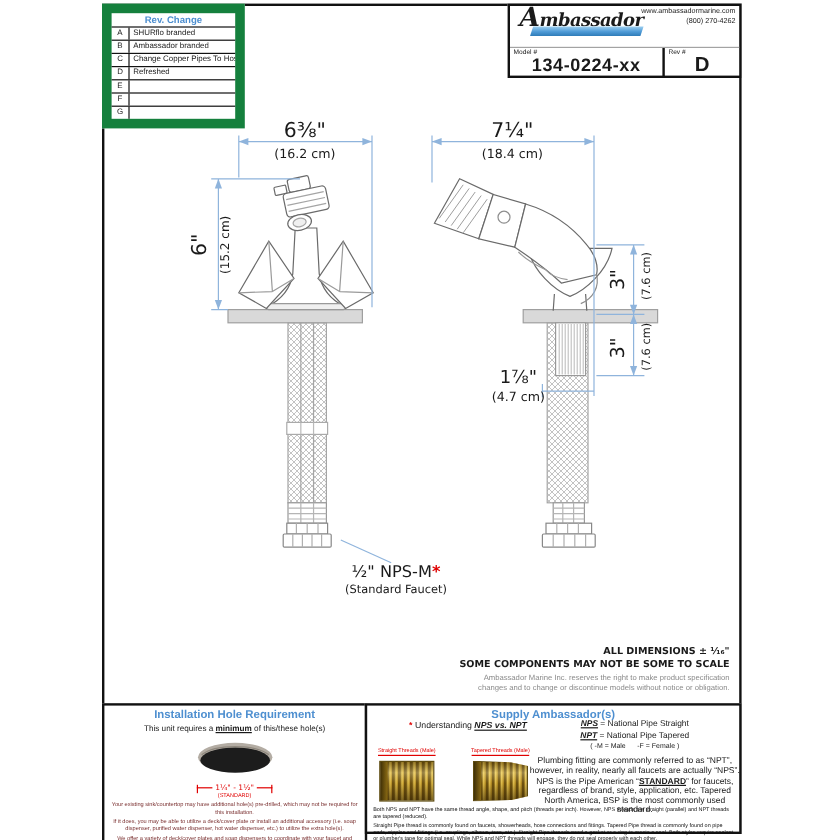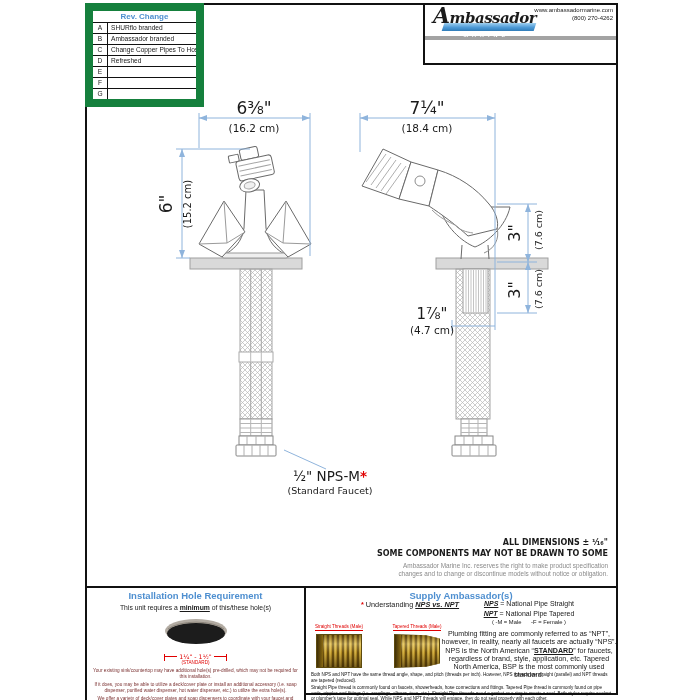--- a/index.html
+++ b/index.html
@@ -13,21 +13,21 @@
             box-sizing:border-box;background:#fff;}
   .revhead{height:11px;border-bottom:1px solid #111;color:#4e8fd0;font-weight:bold;
            font-size:8px;text-align:center;line-height:11px;}
   .revrow{display:flex;height:10px;border-bottom:1px solid #111;font-size:6.6px;line-height:10px;}
   .revrow:last-child{border-bottom:none;}
   .revletter{width:14px;border-right:1px solid #111;text-align:center;flex:0 0 14px;}
   .revchange{padding-left:3px;white-space:nowrap;overflow:hidden;}
   
   .hdrbox{position:absolute;left:423px;top:3px;width:195px;height:62px;border:2px solid #111;
           box-sizing:border-box;background:#fff;}
-  .hdrtop{position:relative;height:35px;border-bottom:4px solid #a3a3a3;box-sizing:border-box;}
+  .hdrtop{position:relative;height:35px;border-bottom:1px solid #a3a3a3;box-sizing:border-box;}
   .contact{position:absolute;right:3px;top:2px;text-align:right;font-size:6px;line-height:7.5px;color:#222;}
   .logo{position:absolute;left:8px;top:3px;}
   .logotext{font-family:"DejaVu Serif",serif;font-style:italic;font-weight:bold;
             font-size:15px;line-height:15px;letter-spacing:-0.5px;}
   .logotext .bigA{font-size:22px;}
   .logoband{position:relative;margin-top:-3px;margin-left:10px;width:92px;height:8px;
             transform:skewX(-18deg);background:linear-gradient(180deg,#9fd0f0 0%,#4e9ad6 55%,#2f7cb8 100%);
             text-align:center;}
   .logoband span{display:inline-block;transform:skewX(18deg);color:#fff;font-size:5.5px;
                  letter-spacing:4px;line-height:8px;font-weight:bold;font-style:normal;}
@@ -50,21 +50,21 @@
   .holesvg{display:block;margin:4px auto 0 auto;}
   .reddim{display:flex;align-items:center;justify-content:center;margin-top:2px;color:#e00000;
           font-size:6.3px;font-family:"DejaVu Sans",sans-serif;}
   .dimbar{width:13px;height:0;border-top:1px solid #e00000;position:relative;margin:0 2px;}
   .dimbar.l::before{content:"";position:absolute;left:0;top:-3.5px;height:7px;border-left:1px solid #e00000;}
   .dimbar.r::after{content:"";position:absolute;right:0;top:-3.5px;height:7px;border-left:1px solid #e00000;}
   .standard{text-align:center;color:#e00000;font-size:4.6px;margin-top:0px;}
   .holenotes{margin-top:3px;padding:0 6px;color:#7a3030;font-size:4.7px;line-height:6.1px;text-align:center;}
   .holenotes p{margin:0 0 2px 0;}
   
-  .understand{position:absolute;left:0px;top:12px;width:168px;text-align:center;font-size:7.3px;padding-left:20px;}
+  .understand{position:absolute;left:0px;top:12px;width:168px;text-align:center;font-size:7.3px;}
   .understand .star{color:#e00000;font-weight:bold;}
   .understand .em{font-weight:bold;font-style:italic;text-decoration:underline;}
   .threadwrap{position:absolute;width:78px;text-align:center;}
   .threadlabel{display:inline-block;color:#e00000;font-size:4.6px;border-bottom:0.5px solid #e00000;
                padding-bottom:0.5px;white-space:nowrap;}
   .thread{position:relative;margin:2px auto 0 auto;width:46px;height:34px;
           background:
             linear-gradient(180deg,rgba(60,40,0,.45) 0%,rgba(255,245,190,.30) 28%,rgba(120,85,10,.12) 55%,rgba(40,25,0,.55) 100%),
             repeating-linear-gradient(90deg,#6e5210 0px,#6e5210 1.5px,#f2cf56 3px,#a87f18 5px);
           border:1px solid #5d4a0e;box-sizing:border-box;}
@@ -126,20 +126,30 @@
     <div class="hdrtop">
       <div class="contact">
         <div>www.ambassadormarine.com</div>
         <div>(800) 270-4262</div>
       </div>
       <div class="logo">
         <div class="logotext"><span class="bigA">A</span><span>mbassador</span></div>
         <div class="logoband"><span>MARINE</span></div>
       </div>
     </div>
+    <div class="hdrbot">
+      <div class="modelcell">
+        <div class="celllabel">Model #</div>
+        <div class="modelval">134-0224-xx</div>
+      </div>
+      <div class="revcell">
+        <div class="celllabel">Rev #</div>
+        <div class="revval">D</div>
+      </div>
+    </div>
   </div>
 
   <svg class="abs" style="left:0;top:0;" width="700" height="700" viewBox="0 0 700 700">
     <defs>
       <pattern id="braid" patternUnits="userSpaceOnUse" width="5" height="5">
         <path d="M0,5 L5,0 M0,0 L5,5" stroke="#b8b8b8" stroke-width="0.7" fill="none"></path>
       </pattern>
     </defs>
 
     <g stroke="#6a6a6a" fill="#ffffff" stroke-width="1">
@@ -250,21 +260,21 @@
     <text class="dt" transform="translate(520,290) rotate(-90)" font-size="16" text-anchor="middle">3"</text>
     <text class="dt" transform="translate(542,289) rotate(-90)" font-size="9.5" text-anchor="middle">(7.6 cm)</text>
     <text class="dt" x="432" y="319" font-size="15" text-anchor="middle">1⅞"</text>
     <text class="dt" x="432" y="334" font-size="10.5" text-anchor="middle">(4.7 cm)</text>
     <text class="dt" x="330" y="481" font-size="13.5" text-anchor="middle"><tspan>½" NPS-M</tspan><tspan fill="#e00000" font-weight="bold">*</tspan></text>
     <text class="dt" x="330" y="494" font-size="9.5" text-anchor="middle" fill="#333">(Standard Faucet)</text>
   </svg>
 
   <div class="notes">
     <div class="b">ALL DIMENSIONS ± ¹⁄₁₆"</div>
-    <div class="b">SOME COMPONENTS MAY NOT BE DRAWN TO SOME</div>
+    <div class="b">SOME COMPONENTS MAY NOT BE SOME TO SCALE</div>
     <div class="g" style="margin-top:3px;">Ambassador Marine Inc. reserves the right to make product specification</div>
     <div class="g">changes and to change or discontinue models without notice or obligation.</div>
   </div>
 
   <div class="bbox" style="left:85px;top:586px;width:221px;height:133px;">
     <div class="btitle">Installation Hole Requirement</div>
     <div class="reqline"><span>This unit requires a </span><span class="em">minimum</span><span> of this/these hole(s)</span></div>
     <svg class="holesvg" width="80" height="36" viewBox="0 0 80 36">
       <ellipse cx="40" cy="16" rx="31" ry="12" fill="#b3aca3"></ellipse>
       <ellipse cx="40" cy="18.5" rx="29" ry="10.5" fill="#1c1c1c"></ellipse>
@@ -295,21 +305,21 @@
       <span class="threadlabel">Tapered Threads (Male)</span>
       <div class="thread tapered"></div>
     </div>
 
     <div class="defs">
       <div class="defline"><span class="term">NPS</span><span> = National Pipe Straight</span></div>
       <div class="defline"><span class="term">NPT</span><span> = National Pipe Tapered</span></div>
       <div class="gender">( -M = Male      -F = Female )</div>
     </div>
 
-    <div class="suppara"><span>Plumbing fitting are commonly referred to as “NPT”, however, in reality, nearly all faucets are actually “NPS”. NPS is the North American “</span><span class="em">STANDARD</span><span>” for faucets, regardless of brand, style, application, etc.  Tapered North America, BSP is the most commonly used standard.</span></div>
+    <div class="suppara"><span>Plumbing fitting are commonly referred to as “NPT”, however, in reality, nearly all faucets are actually “NPS”. NPS is the Pipe American “</span><span class="em">STANDARD</span><span>” for faucets, regardless of brand, style, application, etc.  Tapered North America, BSP is the most commonly used standard.</span></div>
 
     <div class="fineprint">
       <p>Both NPS and NPT have the same thread angle, shape, and pitch (threads per inch).  However, NPS threads are straight (parallel) and NPT threads are tapered (reduced).</p>
       <p>Straight Pipe thread is commonly found on faucets, showerheads, hose connections and fittings.  Tapered Pipe thread is commonly found on pipe ends, nipples and fittings (i.e. couplings, elbows, tees, etc.).  Straight Pipe threads need a gasket or o-ring to create a seal.  Both styles require sealant or plumber's tape for optimal seal.  While NPS and NPT threads will engage, they do not seal properly with each other.</p>
     </div>
   </div>
 
 </div>
 
 </body></html>

